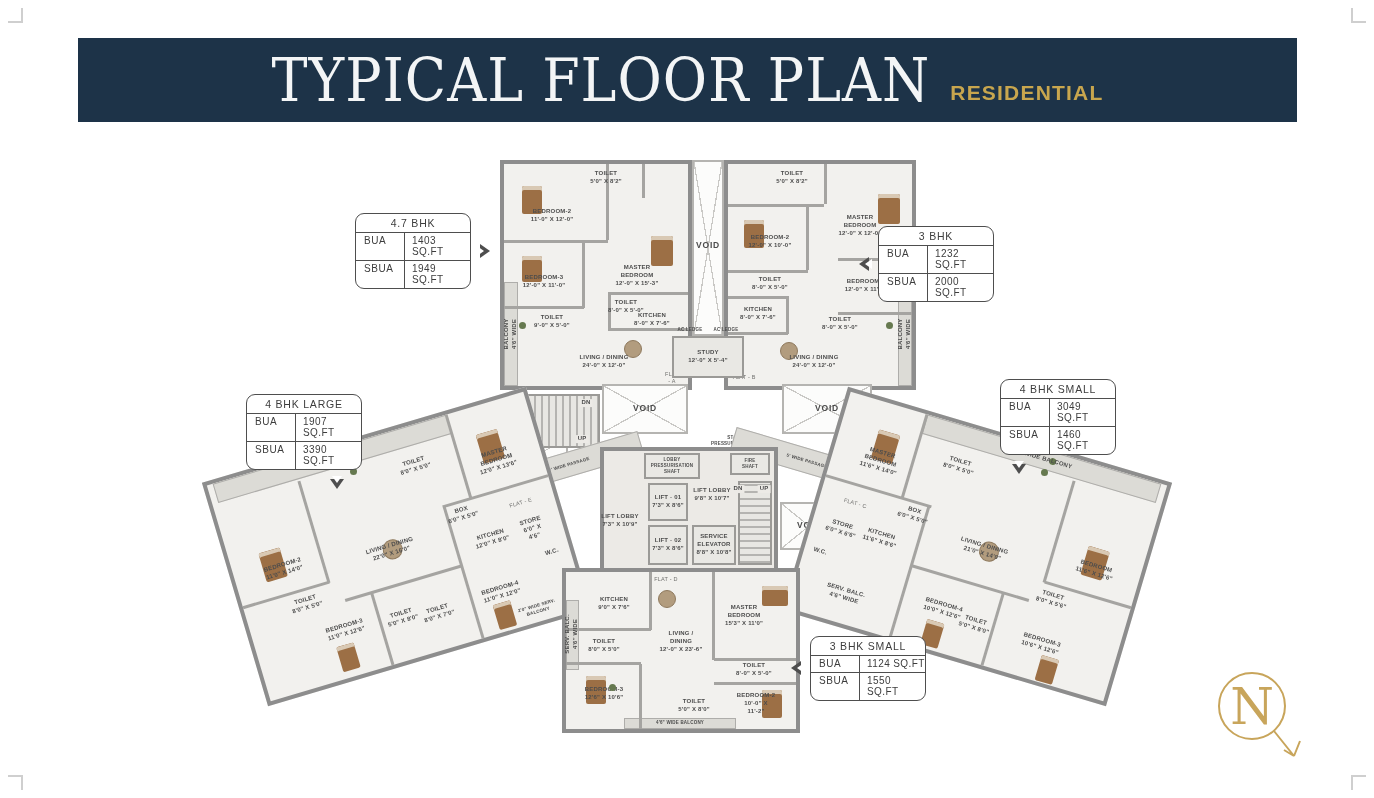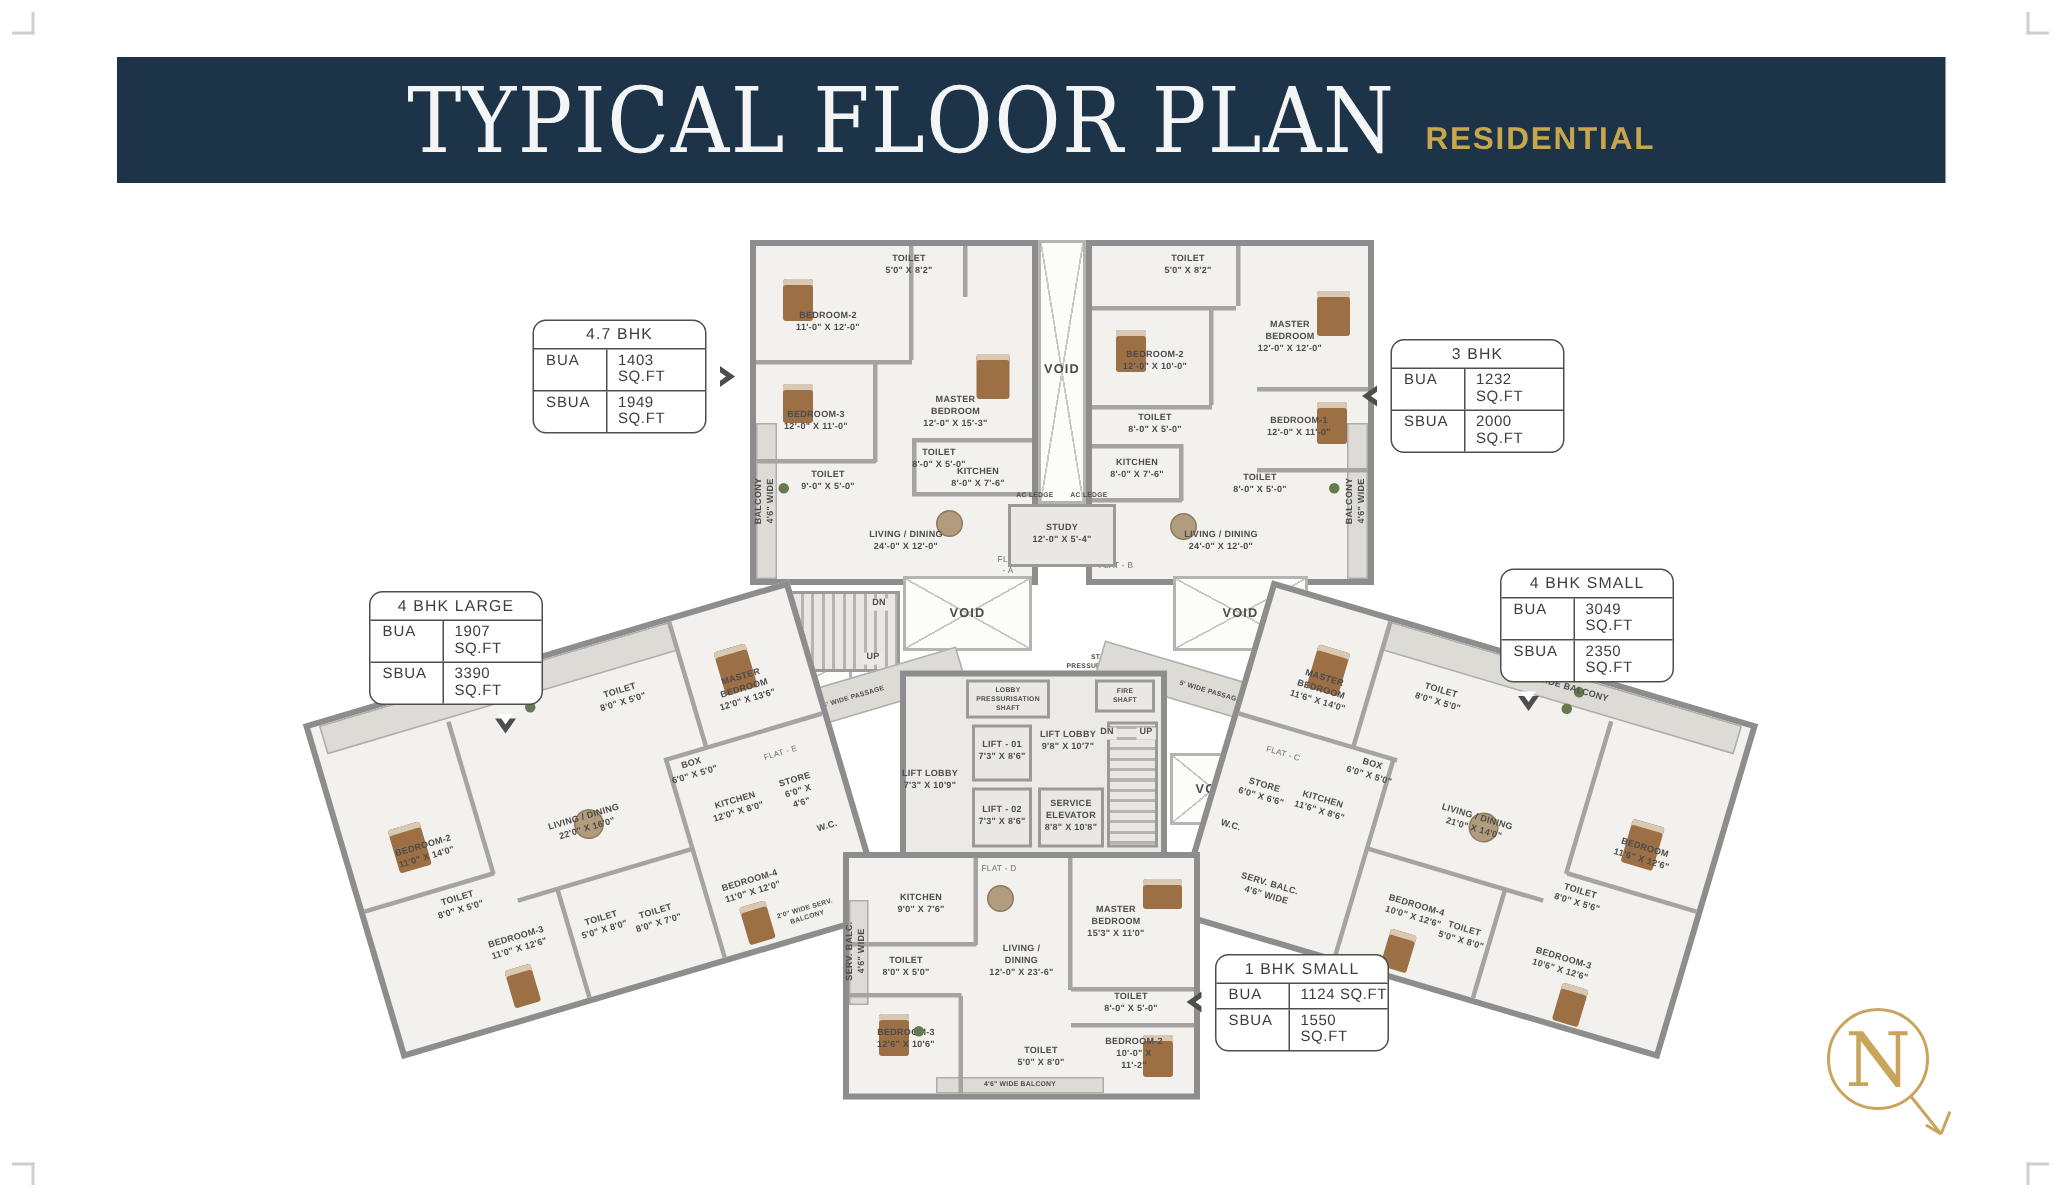--- a/index.html
+++ b/index.html
@@ -347,21 +347,21 @@
       <div class="co-label">BUA</div>
       <div class="co-value">1403 SQ.FT</div>
     </div>
     <div class="co-row">
       <div class="co-label">SBUA</div>
       <div class="co-value">1949 SQ.FT</div>
     </div>
     <div class="ptr ptr-right"></div>
   </div>
 
-  <div class="callout" style="left:927px;top:226px;">
+  <div class="callout" style="left:878px;top:226px;">
     <div class="co-title">3 BHK</div>
     <div class="co-row">
       <div class="co-label">BUA</div>
       <div class="co-value">1232 SQ.FT</div>
     </div>
     <div class="co-row">
       <div class="co-label">SBUA</div>
       <div class="co-value">2000 SQ.FT</div>
     </div>
     <div class="ptr ptr-left"></div>
@@ -381,27 +381,27 @@
   </div>
 
   <div class="callout" style="left:1000px;top:379px;">
     <div class="co-title">4 BHK SMALL</div>
     <div class="co-row">
       <div class="co-label">BUA</div>
       <div class="co-value">3049 SQ.FT</div>
     </div>
     <div class="co-row">
       <div class="co-label">SBUA</div>
-      <div class="co-value">2350 SQ.FT</div>
+      <div class="co-value">1460 SQ.FT</div>
     </div>
     <div class="ptr ptr-down" style="left:18px;"></div>
   </div>
 
   <div class="callout" style="left:810px;top:636px;">
-    <div class="co-title">1 BHK SMALL</div>
+    <div class="co-title">3 BHK SMALL</div>
     <div class="co-row">
       <div class="co-label">BUA</div>
       <div class="co-value">1124 SQ.FT</div>
     </div>
     <div class="co-row">
       <div class="co-label">SBUA</div>
       <div class="co-value">1550 SQ.FT</div>
     </div>
     <div class="ptr ptr-left"></div>
   </div>

